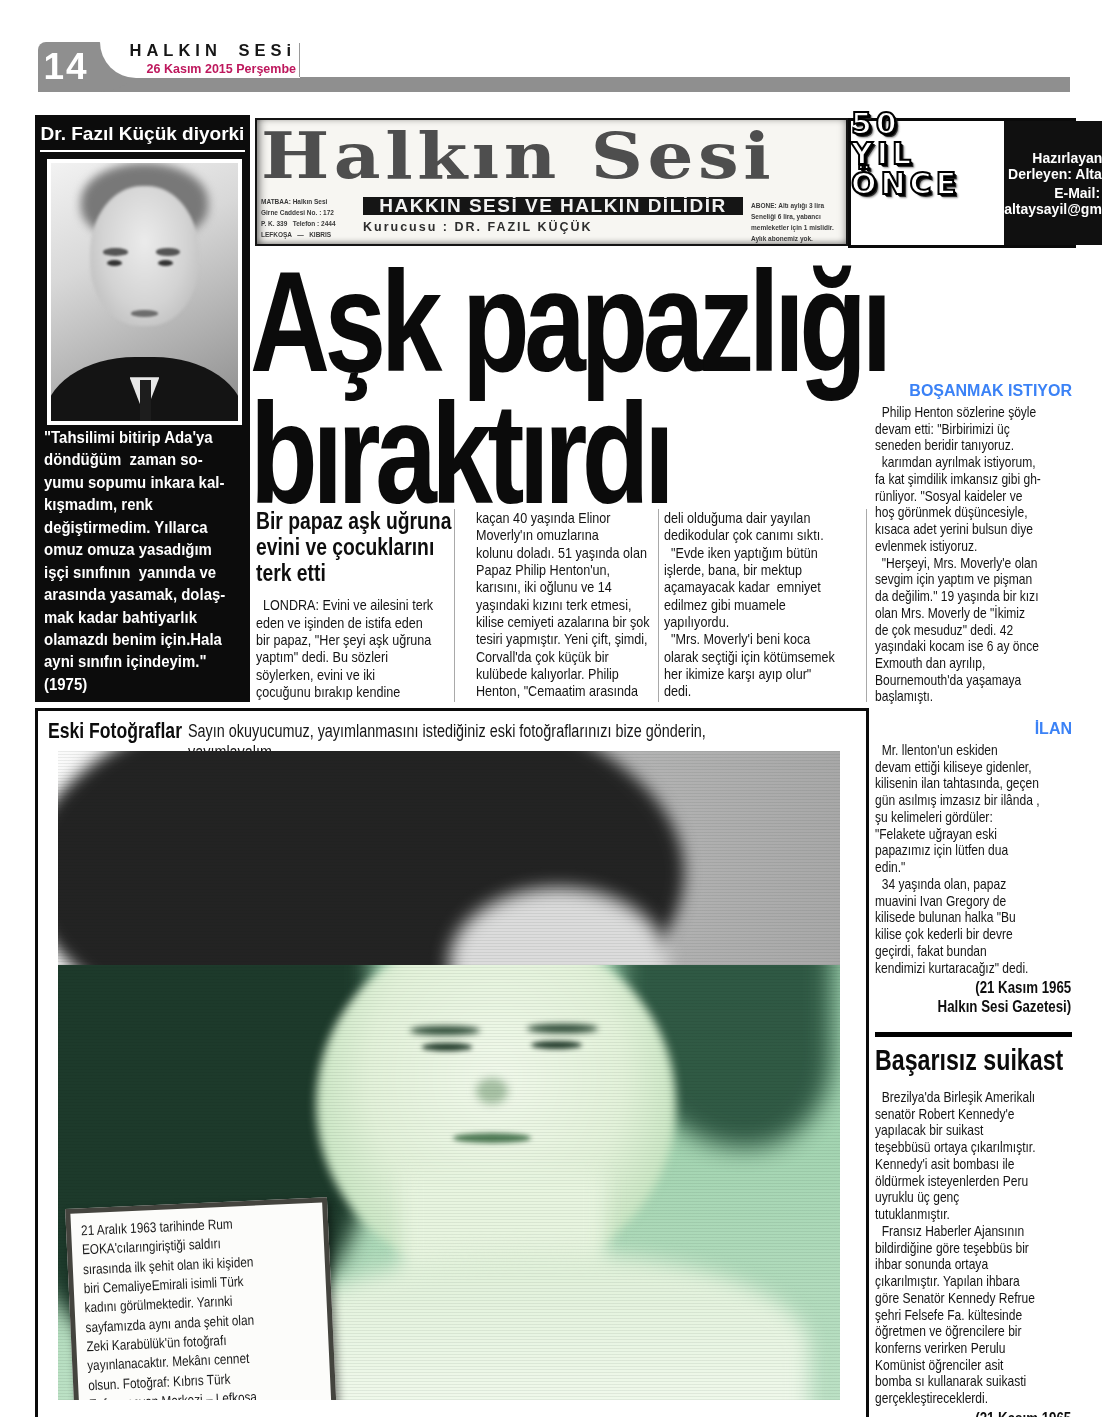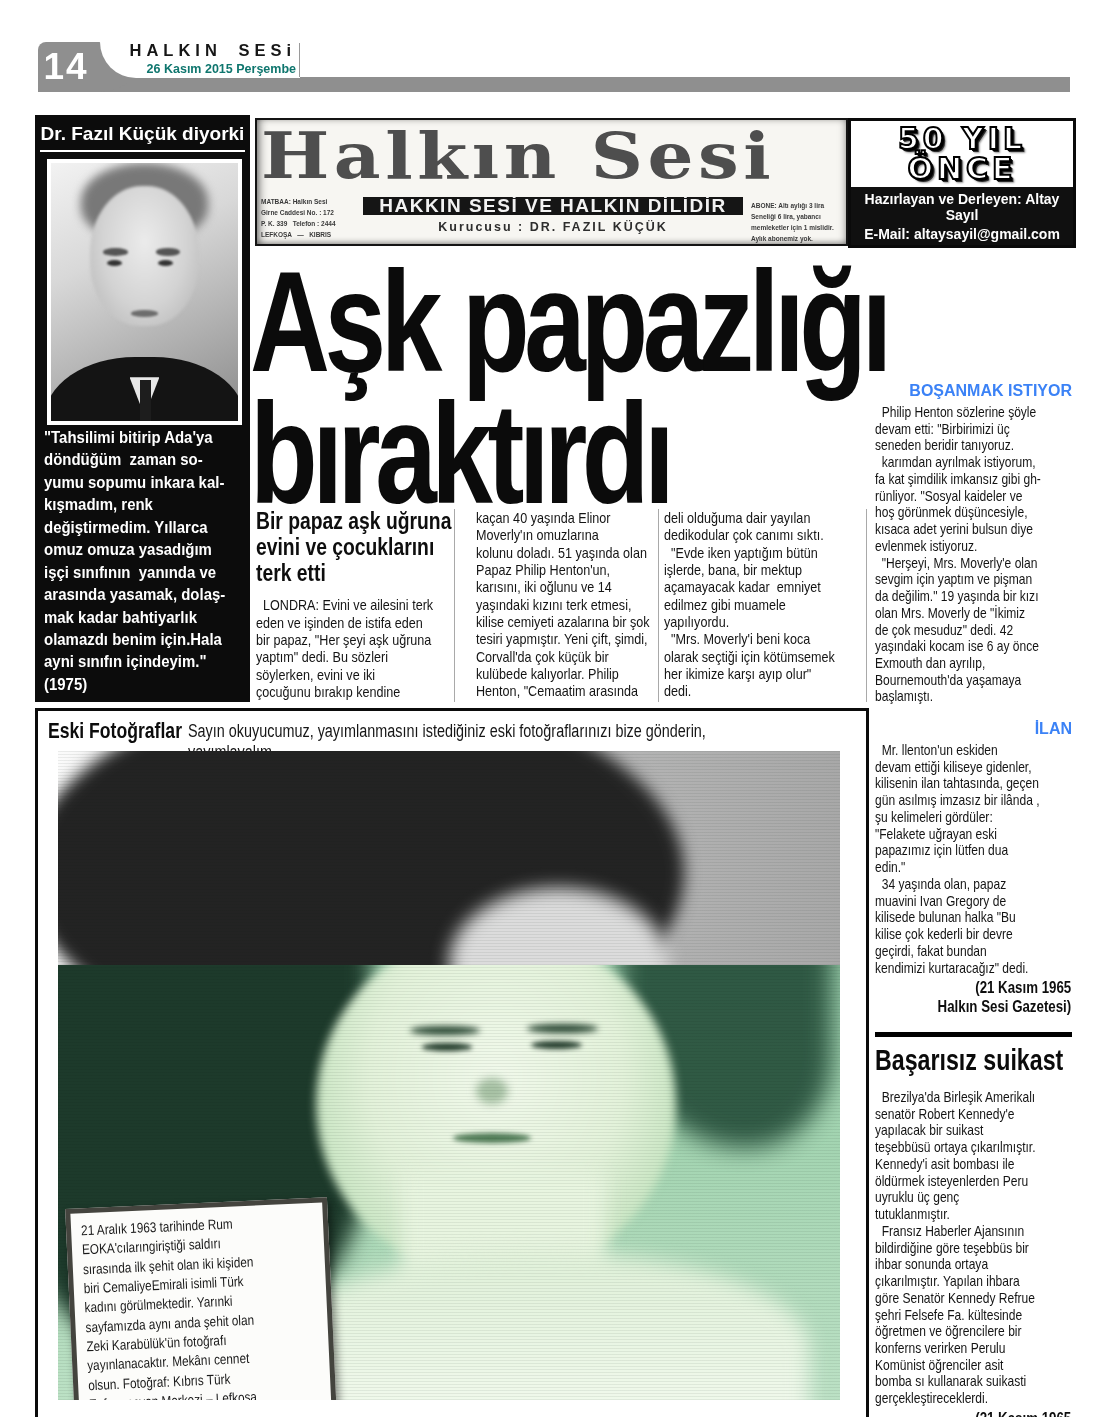--- a/index.html
+++ b/index.html
@@ -15,21 +15,21 @@
   .cx88{transform:scaleX(.88);transform-origin:0 0;width:113.5%;}
 
   
   .hdr-num{left:38px;top:22px;width:56px;height:50px;background:#8f8f8f;border-radius:8px 0 0 4px;
            color:#fff;font-size:37px;font-weight:700;display:flex;align-items:center;justify-content:center;letter-spacing:2px;}
   .hdr-arc{left:94px;top:22px;width:42px;height:50px;background:#8f8f8f;border-radius:0 90% 90% 0/0 50% 50% 0;}
   .hdr-bar{left:38px;top:57px;width:1032px;height:15px;background:#8f8f8f;}
   .hdr-pill{left:100px;top:19px;width:196px;height:39px;background:#fff;border-radius:0 0 0 36px;
             display:flex;flex-direction:column;justify-content:center;align-items:flex-end;padding-right:4px;}
   .hdr-brand{font-size:16.5px;font-weight:700;letter-spacing:5px;word-spacing:7px;color:#161616;}
-  .hdr-date{font-size:12.5px;font-weight:700;margin-top:2px;color:#0f766e;}
+  .hdr-date{font-size:12.5px;font-weight:700;margin-top:2px;color:#be185d;}
   .hdr-v{left:299px;top:23px;width:1px;height:34px;background:#9a9a9a;}
 
   
   .sb{left:35px;top:95px;width:215px;height:587px;background:#0c0c0c;}
   .sb-title{padding-top:8px;text-align:center;color:#fff;font-size:19px;font-weight:700;}
   .sb-rule{position:absolute;left:5px;top:35px;right:5px;height:2px;background:#fff;}
   .sb-photo{position:absolute;left:12px;top:44px;width:187px;height:258px;border:4px solid #fff;
             background:linear-gradient(155deg,#f2f2f2 0%,#d8d8d8 35%,#a8a8a8 75%,#8a8a8a 100%);overflow:hidden;}
   .p-hair{position:absolute;left:16%;top:0;width:68%;height:30%;background:#787878;border-radius:50% 50% 42% 42%;filter:blur(5px);}
   .p-face{position:absolute;left:21%;top:9%;width:58%;height:54%;border-radius:48% 48% 46% 46%;filter:blur(1.5px);
@@ -45,25 +45,25 @@
   
   .mh{left:255px;top:98px;width:589px;height:124px;background:#f7f6f2;border:2px solid #141414;overflow:hidden;
       box-shadow:inset 6px 0 10px -4px rgba(0,0,0,.55),inset -4px 0 8px -4px rgba(0,0,0,.35),inset 0 -3px 6px -2px rgba(0,0,0,.3);}
   .mh-title{position:absolute;left:4px;top:-2px;font-family:"DejaVu Serif",serif;font-weight:700;font-size:64px;
             color:#4e4e4e;letter-spacing:4px;transform:scaleX(1.13);transform-origin:0 0;filter:blur(.5px);white-space:nowrap;}
   .mh-sp{position:absolute;font-size:6.5px;line-height:1.7;font-weight:700;color:#3a3a3a;filter:blur(.4px);white-space:pre-wrap;}
   .mh-sp-l{left:4px;top:76px;width:118px;}
   .mh-sp-r{left:494px;top:80px;width:90px;}
   .mh-slogan{position:absolute;left:106px;top:77px;width:380px;height:18px;background:#151515;color:#f2f2f2;
              font-weight:700;font-size:19px;letter-spacing:1.5px;text-align:center;line-height:18px;filter:blur(.2px);}
-  .mh-founder{position:absolute;left:106px;top:100px;width:380px;text-align:center;font-weight:700;font-size:12.5px;
+  .mh-founder{position:absolute;left:106px;top:100px;width:380px;font-weight:700;font-size:12.5px;
               letter-spacing:2px;color:#2e2e2e;filter:blur(.3px);}
 
   
-  .fb{left:848px;top:98px;width:222px;height:124px;border:3px solid #0a0a0a;background:#fff;display:flex;flex-direction:column;}
+  .fb{left:848px;top:98px;width:222px;height:124px;border:3px solid #0a0a0a;background:#fff;display:flex;gap:44px;}
   .fb-top{height:66px;display:flex;flex-direction:column;align-items:center;justify-content:center;}
   .fb-line{font-family:"DejaVu Sans",sans-serif;font-weight:800;font-size:30px;line-height:1.0;color:#fff;
            -webkit-text-stroke:2px #000;letter-spacing:4px;
            text-shadow:2px 2px 0 #000,3px 3px 0 #2c2c2c,4px 4px 2px rgba(0,0,0,.4);}
   .fb-bot{flex:1;background:#101010;color:#fff;font-weight:700;font-size:14px;text-align:center;
           display:flex;flex-direction:column;justify-content:center;gap:3px;}
 
   
   .headline{left:250px;top:236px;width:840px;}
   .hl-line{font-weight:800;font-size:142px;line-height:.93;letter-spacing:-7px;color:#0b0b0b;}

